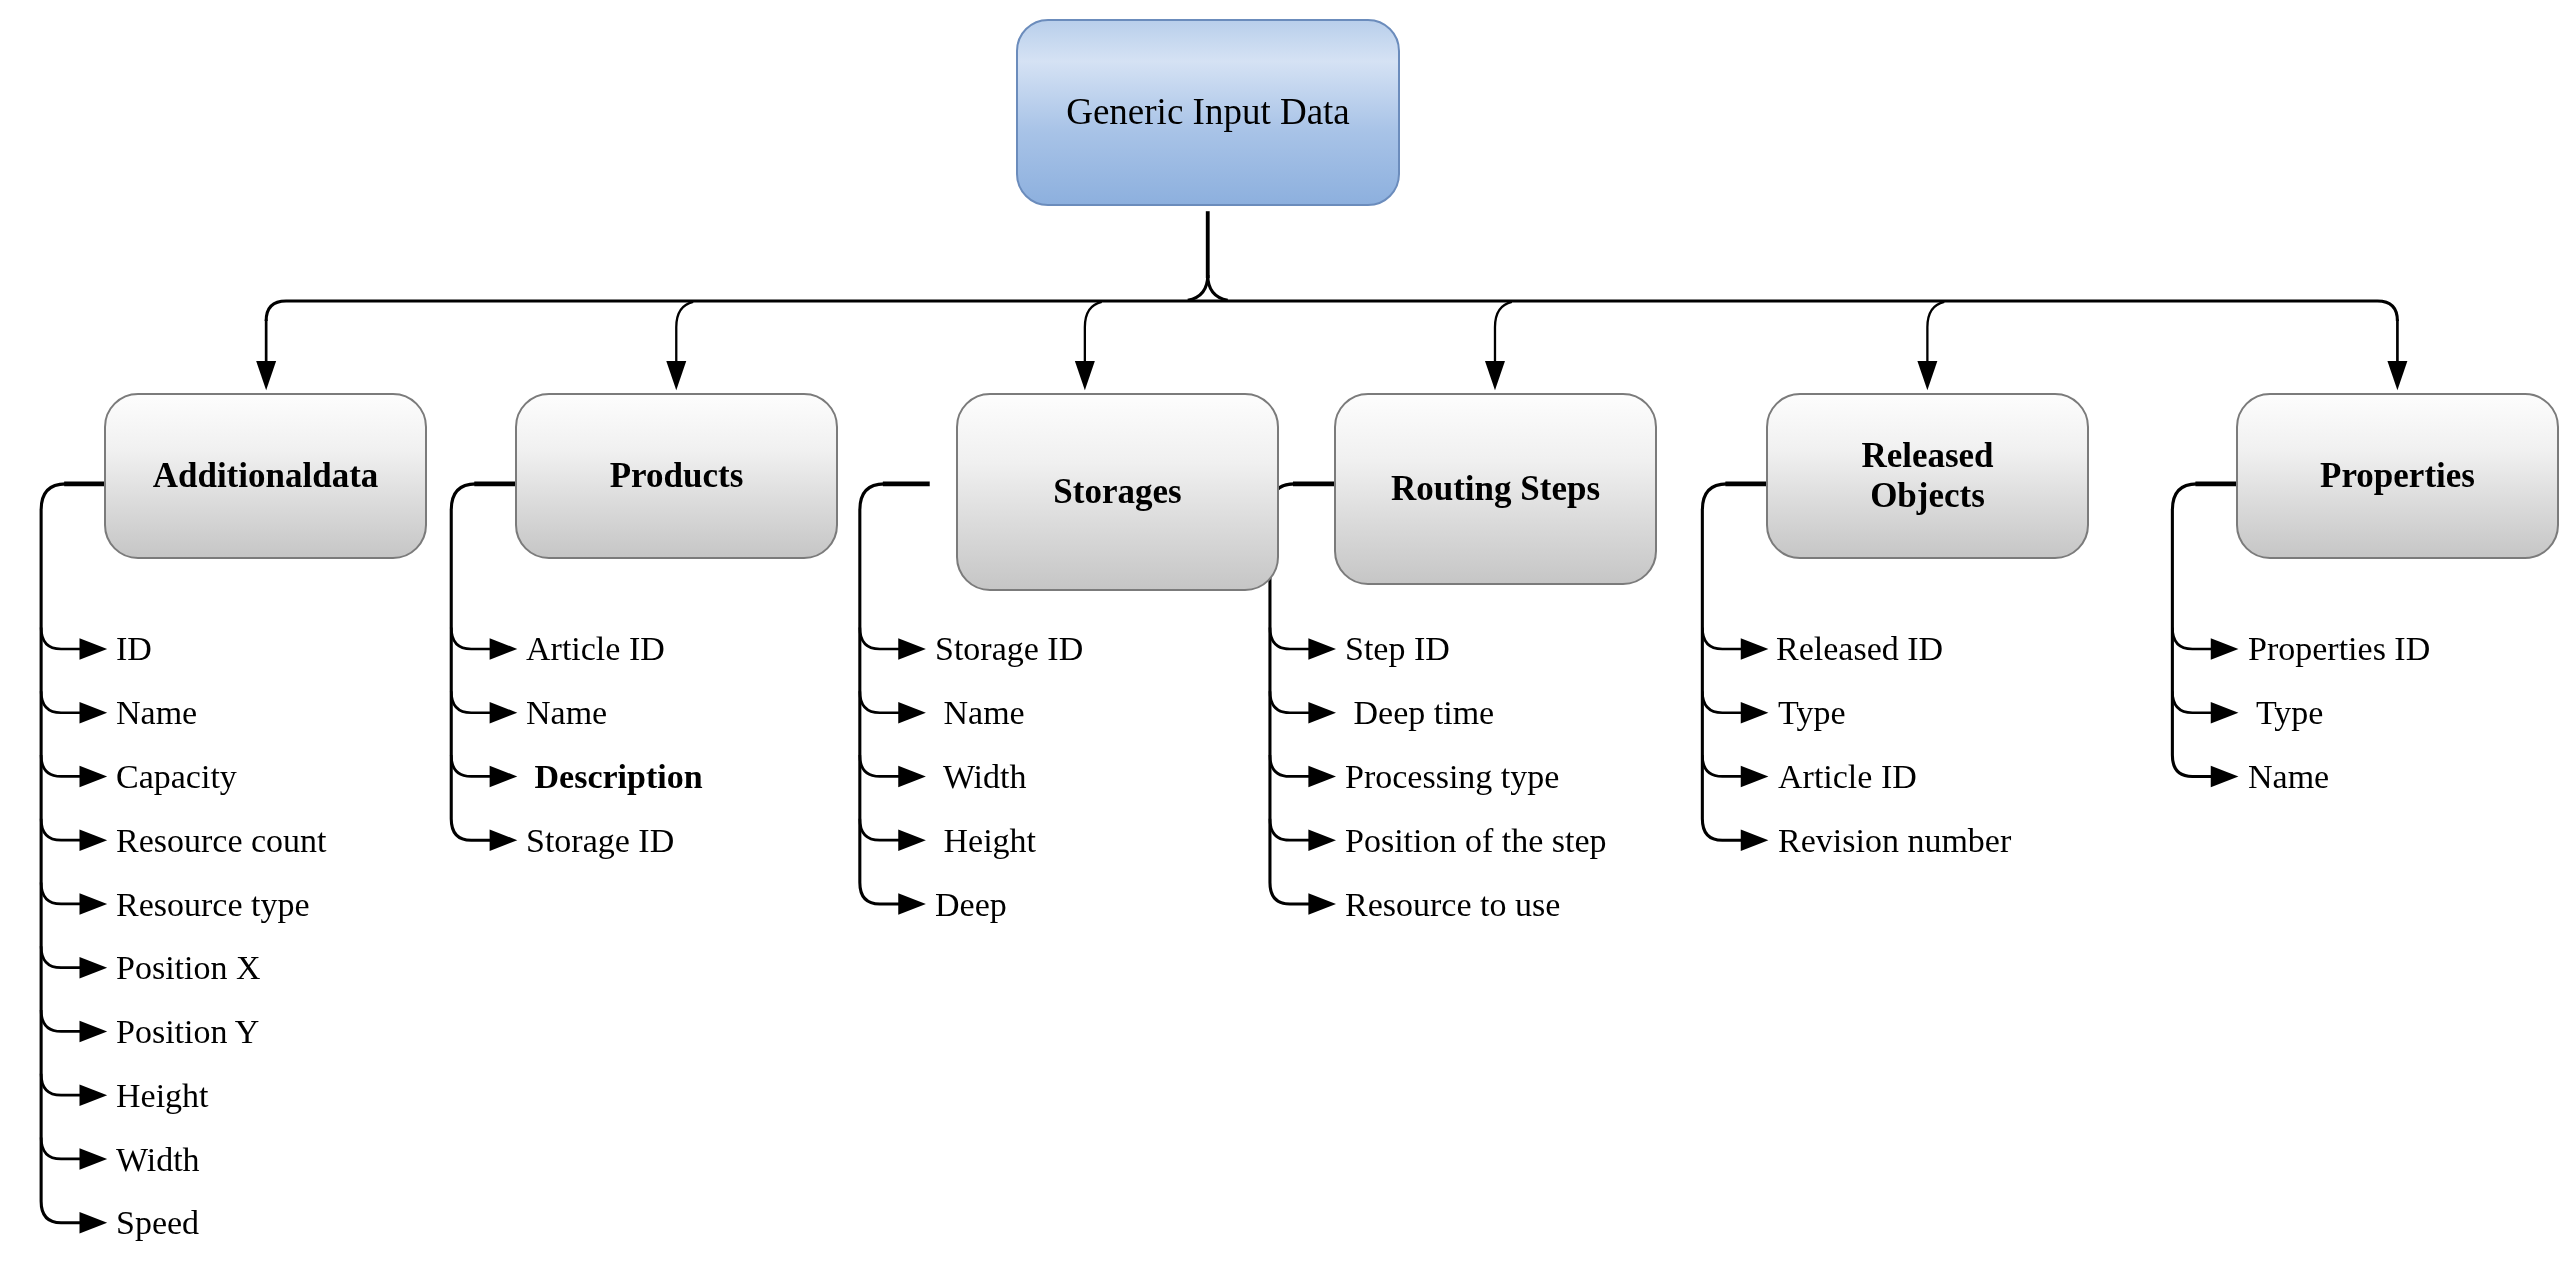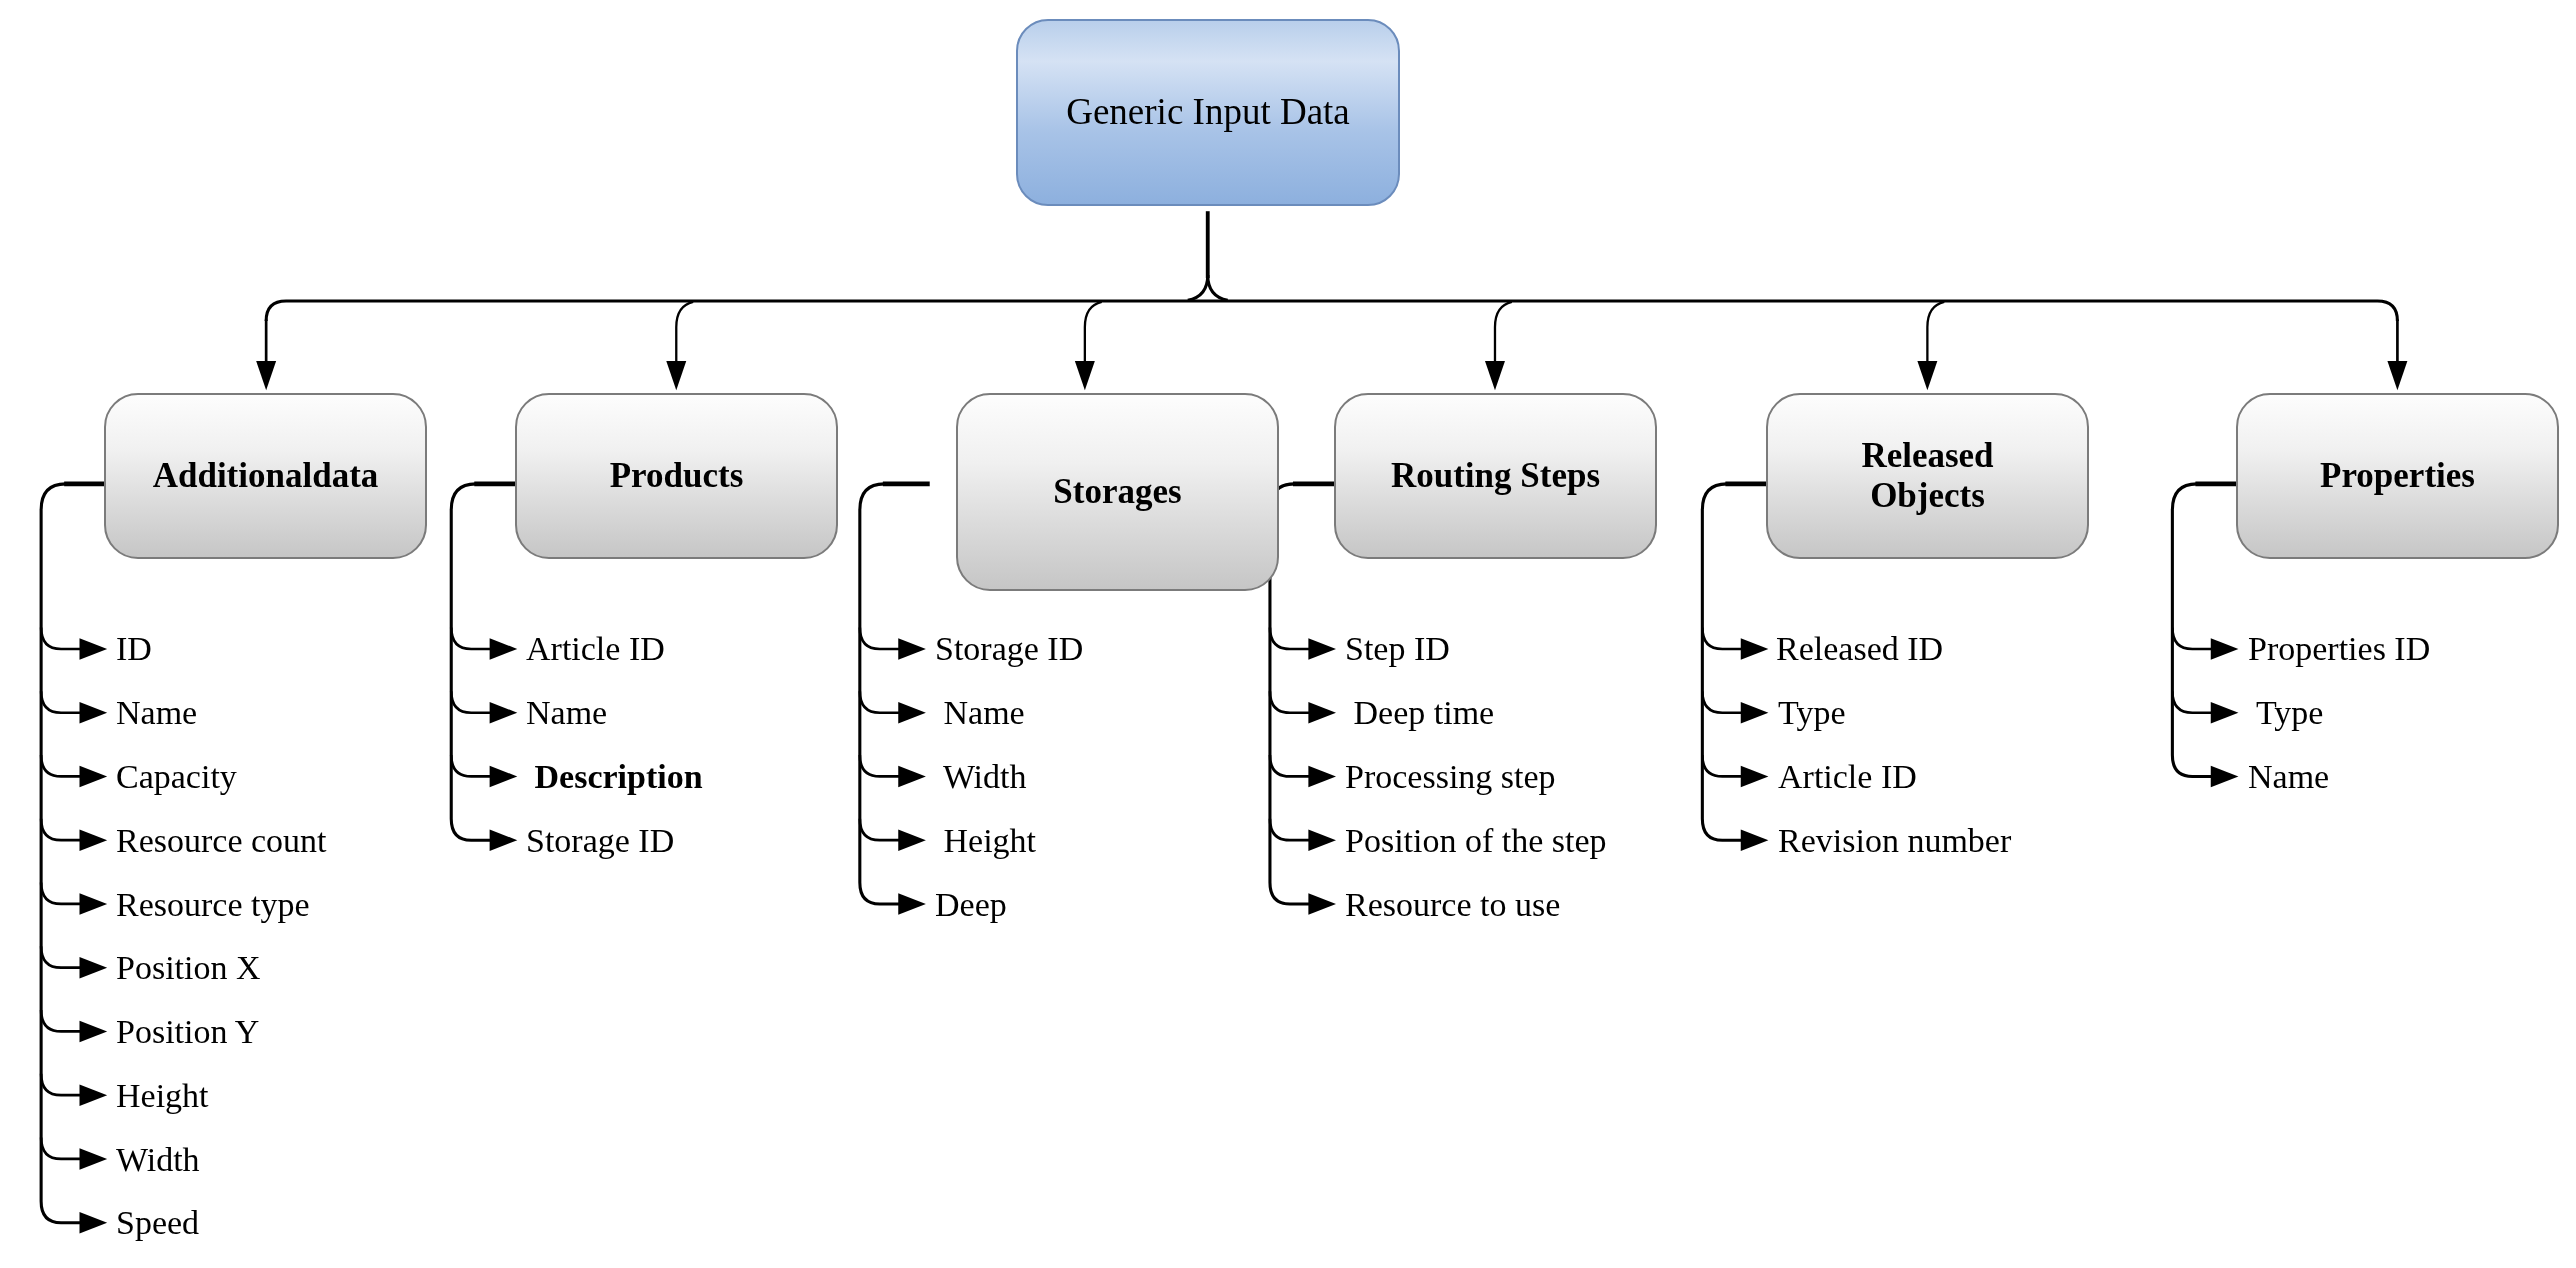--- a/index.html
+++ b/index.html
@@ -139,24 +139,24 @@
     <div class="attr" style="left: 935px; top: 628px;">Storage ID</div>
     <div class="attr" style="left: 935px; top: 692px;"> Name</div>
     <div class="attr" style="left: 935px; top: 756px;"> Width</div>
     <div class="attr" style="left: 935px; top: 820px;"> Height</div>
     <div class="attr" style="left: 935px; top: 884px;">Deep</div>
     <div class="node child-node" style="left: 956px; top: 393px; width: 323px; height: 198px; border-color: rgb(123, 123, 123); background: linear-gradient(rgb(253, 253, 253) 0%, rgb(240, 240, 240) 35%, rgb(220, 220, 220) 65%, rgb(198, 198, 198) 100%);">
       <span class="child-title">Storages</span>
     </div>
     <div class="attr" style="left: 1345px; top: 628px;">Step ID</div>
     <div class="attr" style="left: 1345px; top: 692px;"> Deep time</div>
-    <div class="attr" style="left: 1345px; top: 756px;">Processing step</div>
+    <div class="attr" style="left: 1345px; top: 756px;">Processing type</div>
     <div class="attr" style="left: 1345px; top: 820px;">Position of the step</div>
     <div class="attr" style="left: 1345px; top: 884px;">Resource to use</div>
-    <div class="node child-node" style="left: 1334px; top: 393px; width: 323px; height: 166px; border-color: rgb(123, 123, 123); background: linear-gradient(rgb(253, 253, 253) 0%, rgb(240, 240, 240) 35%, rgb(220, 220, 220) 65%, rgb(198, 198, 198) 100%);">
+    <div class="node child-node" style="left: 1334px; top: 393px; width: 323px; height: 192px; border-color: rgb(123, 123, 123); background: linear-gradient(rgb(253, 253, 253) 0%, rgb(240, 240, 240) 35%, rgb(220, 220, 220) 65%, rgb(198, 198, 198) 100%);">
       <span class="child-title">Routing Steps</span>
     </div>
     <div class="attr" style="left: 1776px; top: 628px;">Released ID</div>
     <div class="attr" style="left: 1778px; top: 692px;">Type</div>
     <div class="attr" style="left: 1778px; top: 756px;">Article ID</div>
     <div class="attr" style="left: 1778px; top: 820px;">Revision number</div>
     <div class="node child-node" style="left: 1766px; top: 393px; width: 323px; height: 166px; border-color: rgb(123, 123, 123); background: linear-gradient(rgb(253, 253, 253) 0%, rgb(240, 240, 240) 35%, rgb(220, 220, 220) 65%, rgb(198, 198, 198) 100%);">
       <span class="child-title">Released
 Objects</span>
     </div>

